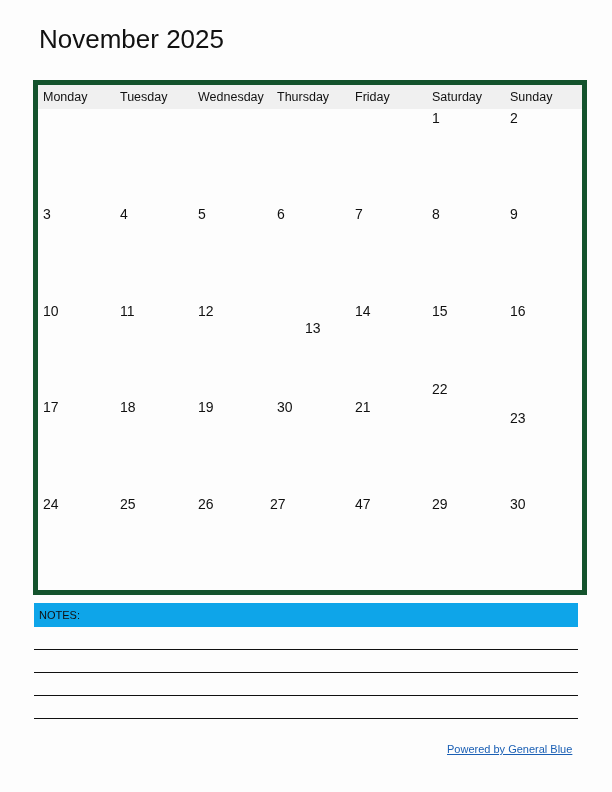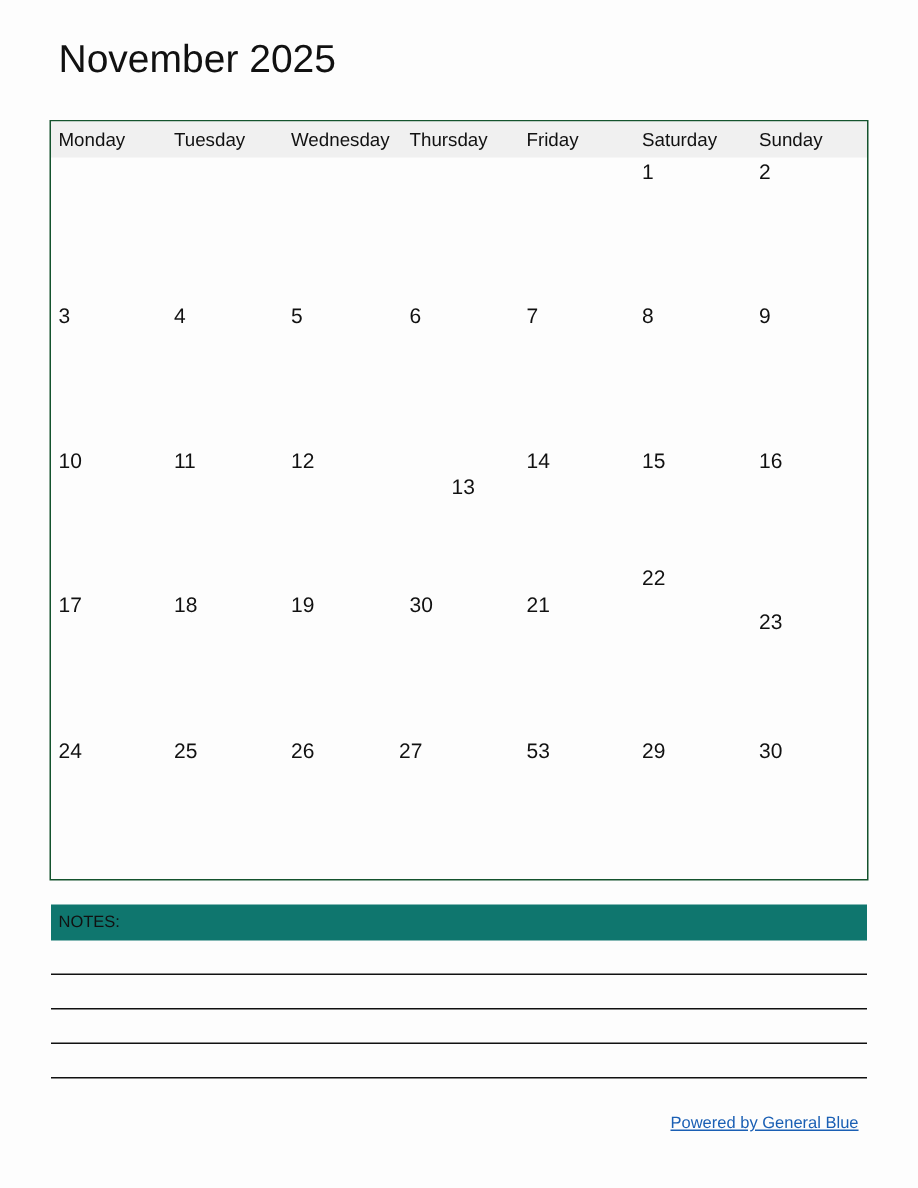--- a/index.html
+++ b/index.html
@@ -1,22 +1,22 @@
 <!DOCTYPE html>
 <html><head>
 <meta charset="utf-8">
 <style>
   html, body { margin:0; padding:0; }
   body { width:612px; height:792px; background:#fdfdfd; position:relative; font-family:"Liberation Sans", sans-serif; color:#111; overflow:hidden; }
   .title { position:absolute; left:39px; top:24px; font-size:26px; font-weight:normal; letter-spacing:0; }
-  .cal { position:absolute; left:33px; top:80px; width:544px; height:505px; border:1px solid #14532d; background:#fdfdfd; }
+  .cal { position:absolute; left:33px; top:80px; width:544px; height:505px; border:5px solid #14532d; background:#fdfdfd; }
   .hdr { position:absolute; left:0; top:0; width:544px; height:24px; background:#f0f0f0; }
   .hdr span { position:absolute; top:5px; font-size:12.5px; }
   .num { position:absolute; font-size:14px; }
-  .notes-bar { position:absolute; left:34px; top:603px; width:544px; height:24px; background:#0f766e; }
+  .notes-bar { position:absolute; left:34px; top:603px; width:544px; height:24px; background:#0ea5e9; }
   .notes-bar span { position:absolute; left:5px; top:6px; font-size:11px; }
   .line { position:absolute; left:34px; width:544px; height:1px; background:#111; }
   .footer { position:absolute; left:447px; top:743px; font-size:11px; color:#1a5fb4; text-decoration:underline; cursor:pointer; }
 </style>
 </head>
 <body>
 
 <div class="title">November 2025</div>
 
 <div class="cal">
@@ -50,21 +50,21 @@
       <span class="num" style="left: 82px; top: 314px;">18</span>
       <span class="num" style="left: 160px; top: 314px;">19</span>
       <span class="num" style="left: 239px; top: 314px;">30</span>
       <span class="num" style="left: 317px; top: 314px;">21</span>
       <span class="num" style="left: 394px; top: 296px;">22</span>
       <span class="num" style="left: 472px; top: 314px; margin-top: 11px;">23</span>
       <span class="num" style="left: 5px; top: 411px;">24</span>
       <span class="num" style="left: 82px; top: 411px;">25</span>
       <span class="num" style="left: 160px; top: 411px;">26</span>
       <span class="num" style="left: 232px; top: 411px;">27</span>
-      <span class="num" style="left: 317px; top: 411px;">53</span>
+      <span class="num" style="left: 317px; top: 411px;">47</span>
       <span class="num" style="left: 394px; top: 411px;">29</span>
       <span class="num" style="left: 472px; top: 411px;">30</span>
     </div>
 </div>
 
 <div class="notes-bar">
   <span>NOTES:</span>
 </div>
 <div class="line" style="top:649px"></div>
 <div class="line" style="top:672px"></div>

